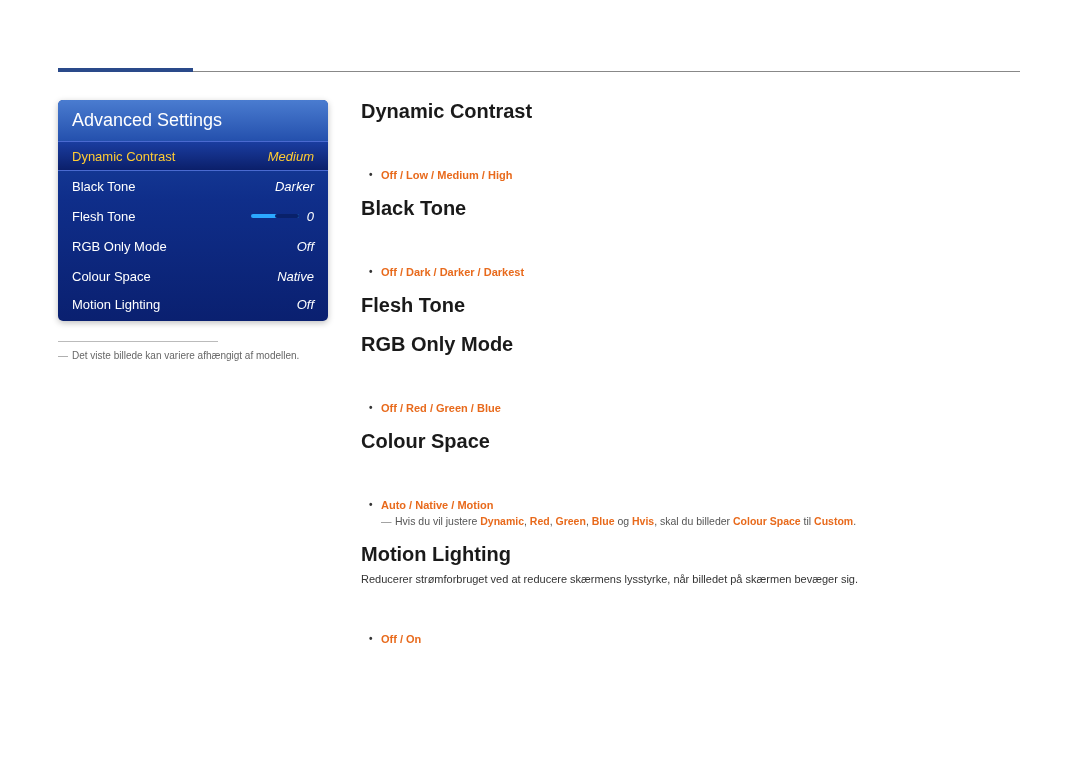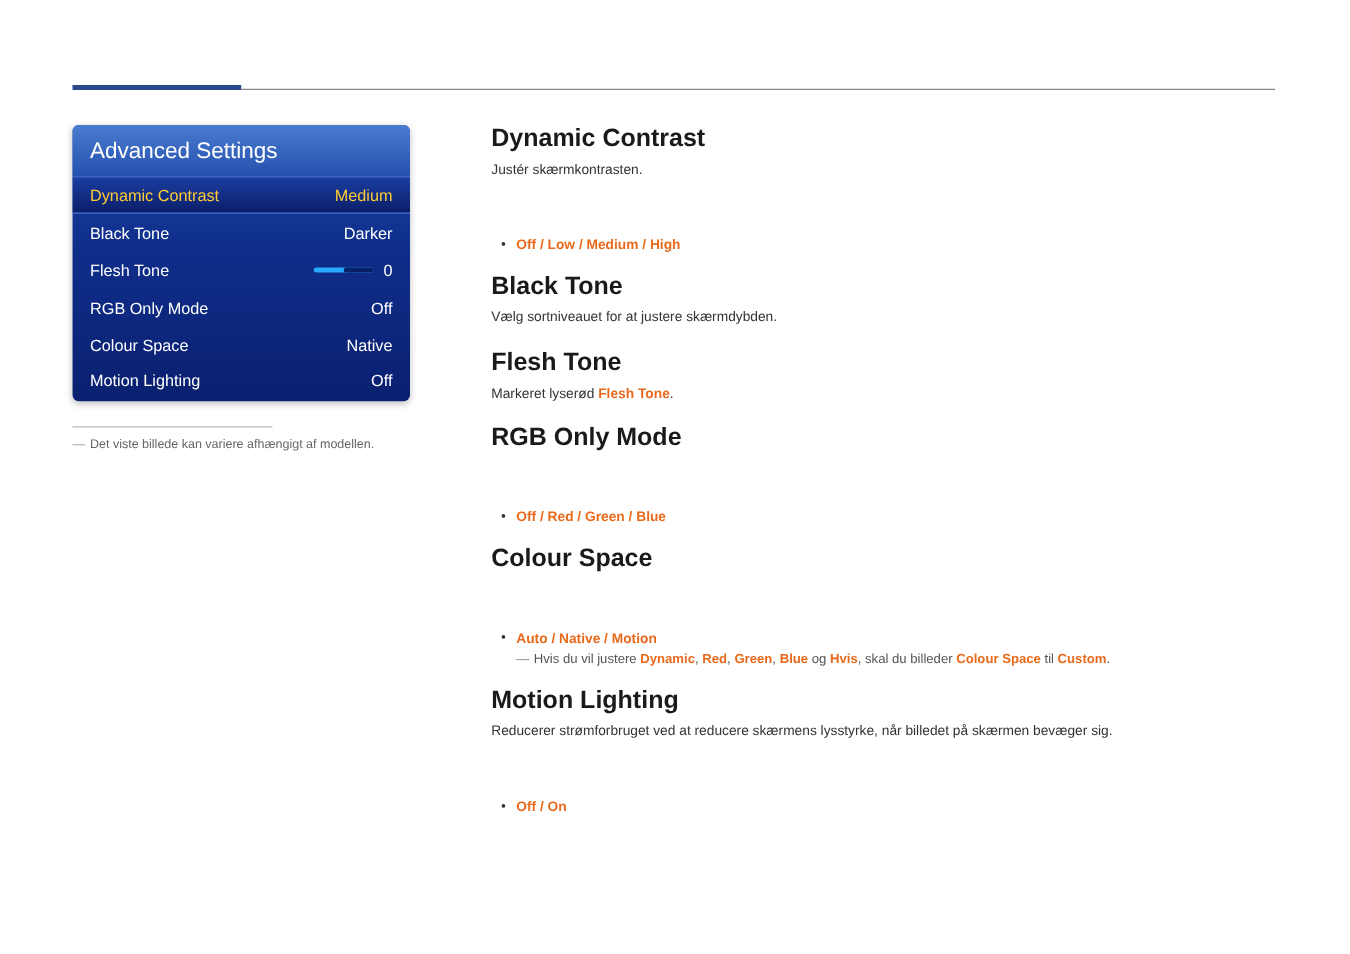--- a/index.html
+++ b/index.html
@@ -29,21 +29,21 @@
   .rule-line {
     position: absolute;
     left: 135px;
     right: 0;
     top: 31px;
     height: 1px;
     background: #888;
   }
   .content {
     display: flex;
-    gap: 65px;
+    gap: 33px;
     margin-top: 0;
   }
   .left-col {
     width: 270px;
     flex-shrink: 0;
   }
   .panel {
     border-radius: 5px;
     overflow: hidden;
     background: linear-gradient(180deg, #1d4aa8 0%, #0f2e8a 45%, #0a2070 100%);
@@ -66,20 +66,21 @@
   }
   .panel-row.sel {
     background: linear-gradient(180deg, #1a3da0 0%, #0b1f6a 100%);
     color: #ffcc33;
     border: 1px solid #4a6ad0;
     border-left: none;
     border-right: none;
   }
   .panel-row .val {
     text-align: right;
+    font-style: italic;
   }
   .slider {
     display: flex;
     align-items: center;
     gap: 8px;
   }
   .slider-track {
     width: 48px;
     height: 4px;
     background: #2ba8ff;
@@ -201,34 +202,30 @@
       </div>
 
       <div class="footrule"></div>
       <div class="footnote">Det viste billede kan variere afhængigt af modellen.</div>
     </div>
 
     <div class="right-col">
 
       <div class="sec">
         <h2>Dynamic Contrast</h2>
-        <div class="desc">Justér skærmkontrasten.</div>
         <div class="opts">Off / Low / Medium / High</div>
       </div>
 
       <div class="sec">
         <h2>Black Tone</h2>
-        <div class="desc">Vælg sortniveauet for at justere skærmdybden.</div>
+        <div class="opts">Off / Dark / Darker / Darkest</div>
       </div>
 
       <div class="sec">
         <h2>Flesh Tone</h2>
-        <div class="desc">
-          <span>Markeret lyserød </span><span class="hl">Flesh Tone</span><span>.</span>
-        </div>
       </div>
 
       <div class="sec">
         <h2>RGB Only Mode</h2>
         <div class="opts">Off / Red / Green / Blue</div>
       </div>
 
       <div class="sec">
         <h2>Colour Space</h2>
         <div class="opts">Auto / Native / Motion</div>

